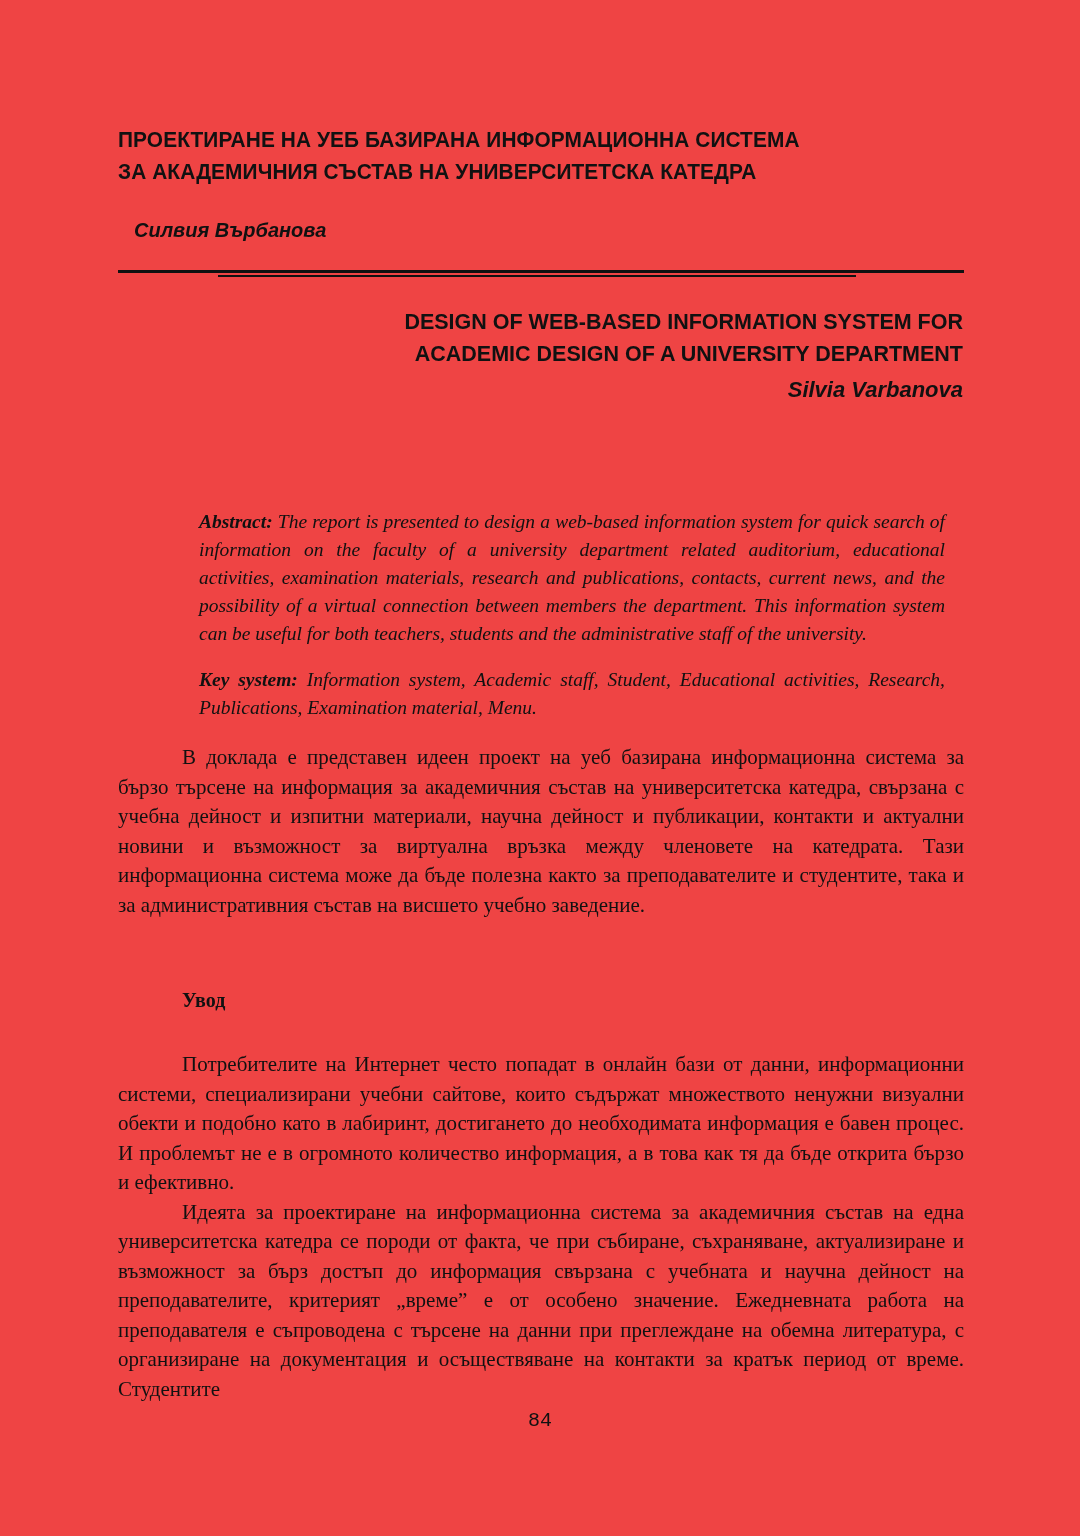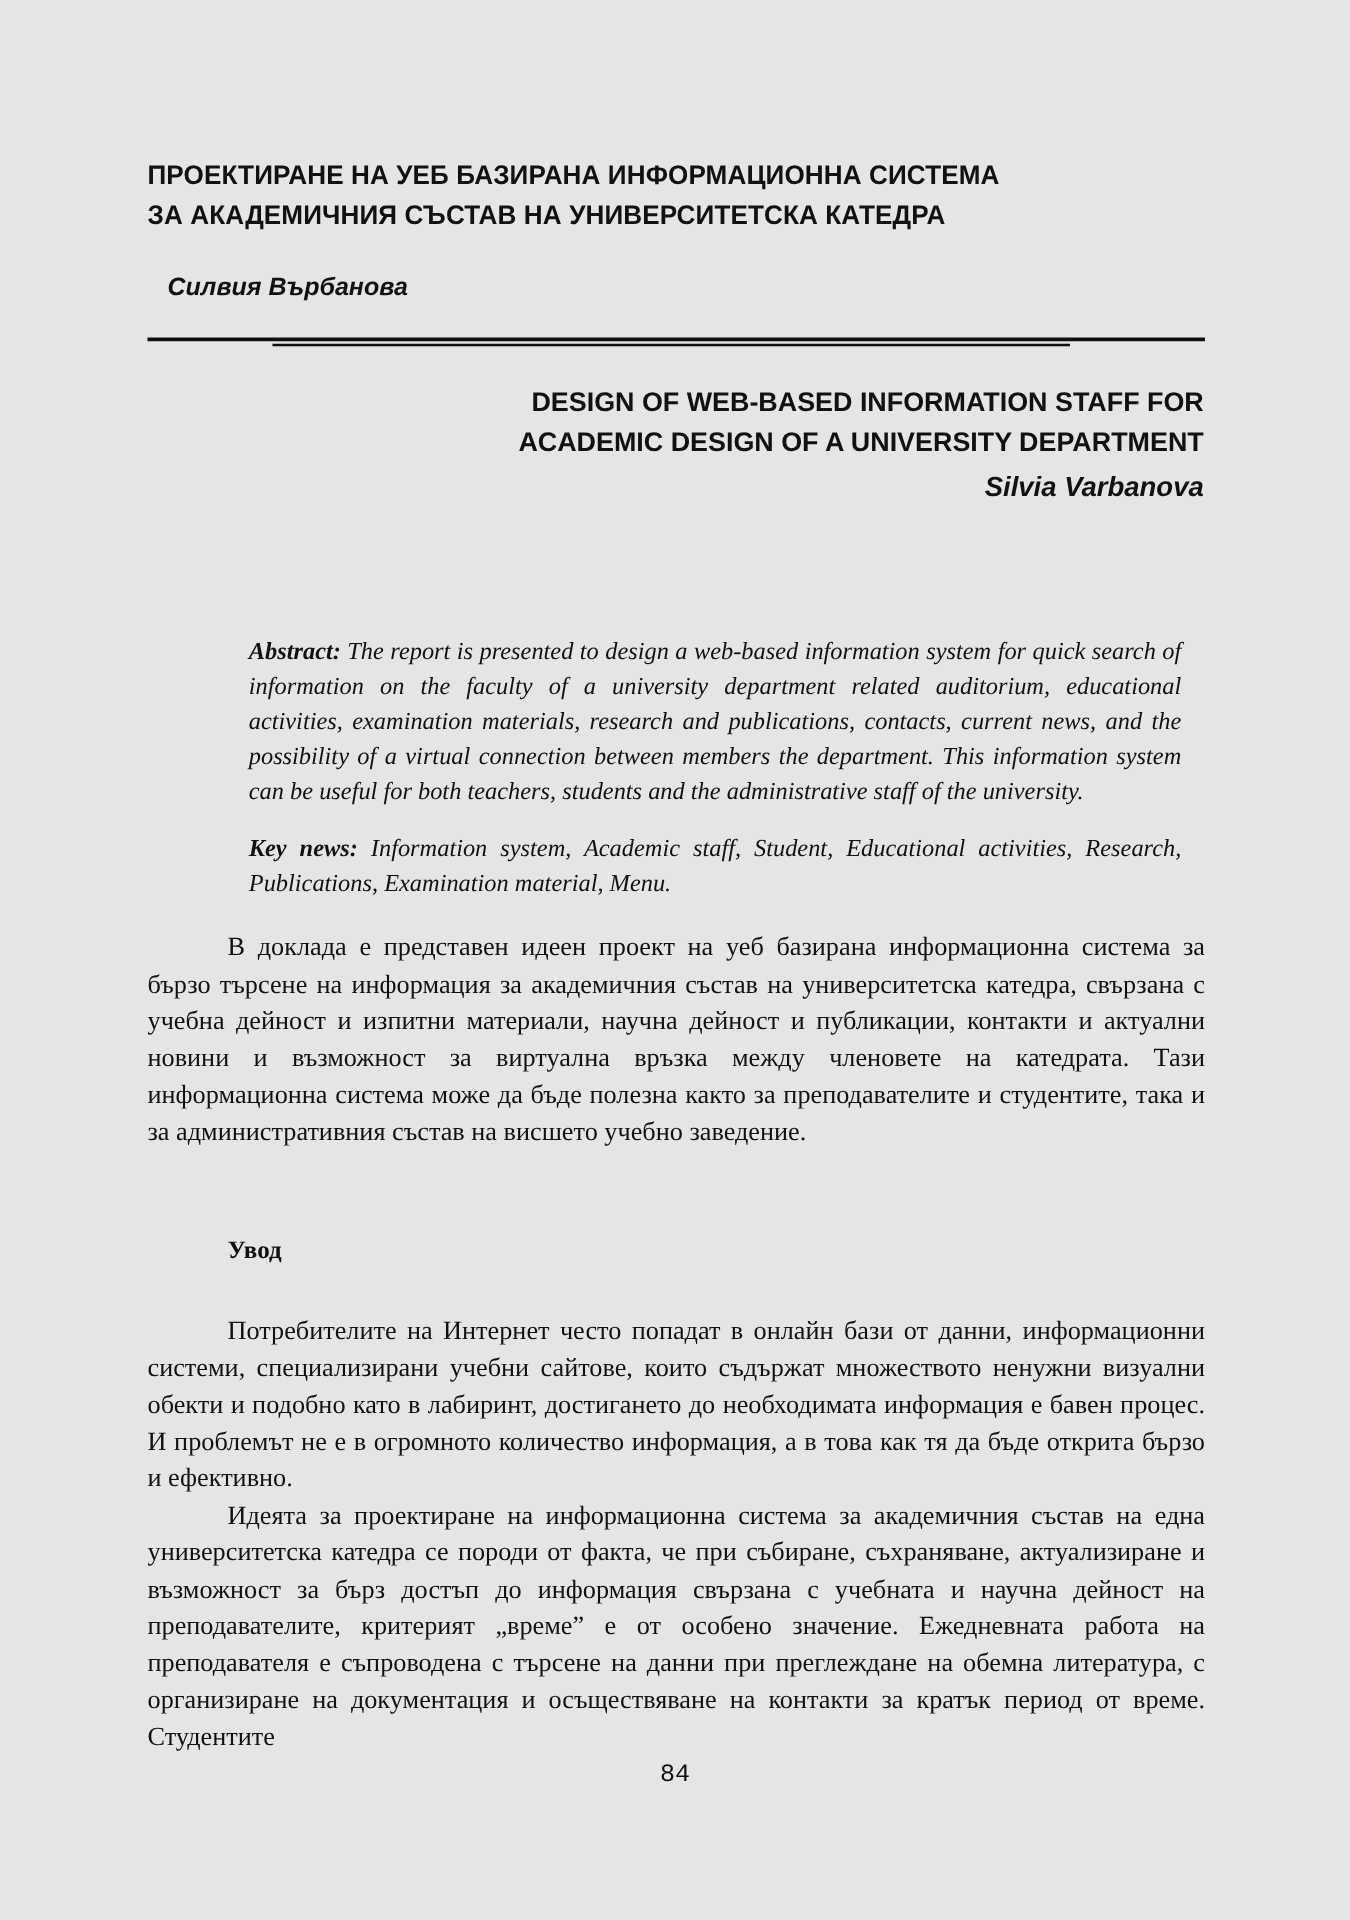--- a/index.html
+++ b/index.html
@@ -1,17 +1,17 @@
 <!DOCTYPE html>
 <html><head>
 <meta charset="utf-8">
 <style>
   html, body { margin: 0; padding: 0; background: #ffffff; }
   body { width: 1080px; height: 1536px; position: relative; overflow: hidden; color: #111; }
-  .page { position: absolute; left: 0; top: 0; width: 1080px; height: 1536px; background: #e5e5e5; }
+  .page { position: absolute; left: 0; top: 0; width: 1080px; height: 1536px; background: #ef4444; }
 
   .title-bg {
     position: absolute; left: 118px; top: 124px; width: 850px;
     font-family: "Liberation Sans", sans-serif; font-weight: bold;
     font-size: 21.5px; line-height: 32px; letter-spacing: 0.1px;
     transform: scaleX(0.97); transform-origin: left top;
   }
   .author-bg {
     position: absolute; left: 118px; top: 216px;
     font-family: "Liberation Sans", sans-serif; font-weight: bold; font-style: italic;
@@ -66,29 +66,29 @@
     <div>ПРОЕКТИРАНЕ НА УЕБ БАЗИРАНА ИНФОРМАЦИОННА СИСТЕМА</div>
     <div>ЗА АКАДЕМИЧНИЯ СЪСТАВ НА УНИВЕРСИТЕТСКА КАТЕДРА</div>
   </div>
 
   <div class="author-bg">Силвия Върбанова</div>
 
   <div class="rule-thick"></div>
   <div class="rule-thin"></div>
 
   <div class="title-en">
-    <div>DESIGN OF WEB-BASED INFORMATION STAFF FOR</div>
+    <div>DESIGN OF WEB-BASED INFORMATION SYSTEM FOR</div>
     <div>ACADEMIC DESIGN OF A UNIVERSITY DEPARTMENT</div>
   </div>
 
   <div class="author-en">Silvia Varbanova</div>
 
   <div class="abstract">
     <p><span class="lbl">Abstract:</span><span> The report is presented to design a web-based information system for quick search of information on the faculty of a university department related auditorium, educational activities, examination materials, research and publications, contacts, current news, and the possibility of a virtual connection between members the department. This information system can be useful  for both teachers, students and the administrative staff of the university.</span></p>
-    <p><span class="lbl">Key news:</span><span> Information system, Academic staff, Student, Educational activities, Research, Publications,  Examination material, Menu.</span></p>
+    <p><span class="lbl">Key system:</span><span> Information system, Academic staff, Student, Educational activities, Research, Publications,  Examination material, Menu.</span></p>
   </div>
 
   <div class="body summary">
     <p>В доклада е представен идеен проект на уеб базирана информационна система за бързо търсене на информация за академичния състав на университетска катедра, свързана с учебна дейност и изпитни материали, научна дейност и публикации, контакти и актуални новини и възможност за виртуална връзка между членовете на катедрата. Тази информационна система може да бъде полезна както за преподавателите и студентите, така и за административния  състав на висшето учебно заведение.</p>
   </div>
 
   <div class="intro-heading">Увод</div>
 
   <div class="body intro-body">
     <p>Потребителите на Интернет  често  попадат в онлайн бази от данни, информационни системи, специализирани учебни сайтове, които съдържат множеството ненужни визуални обекти и подобно като в лабиринт,  достигането до необходимата информация е бавен процес. И проблемът не е в огромното количество информация, а в това как тя да бъде открита  бързо и ефективно.</p>

